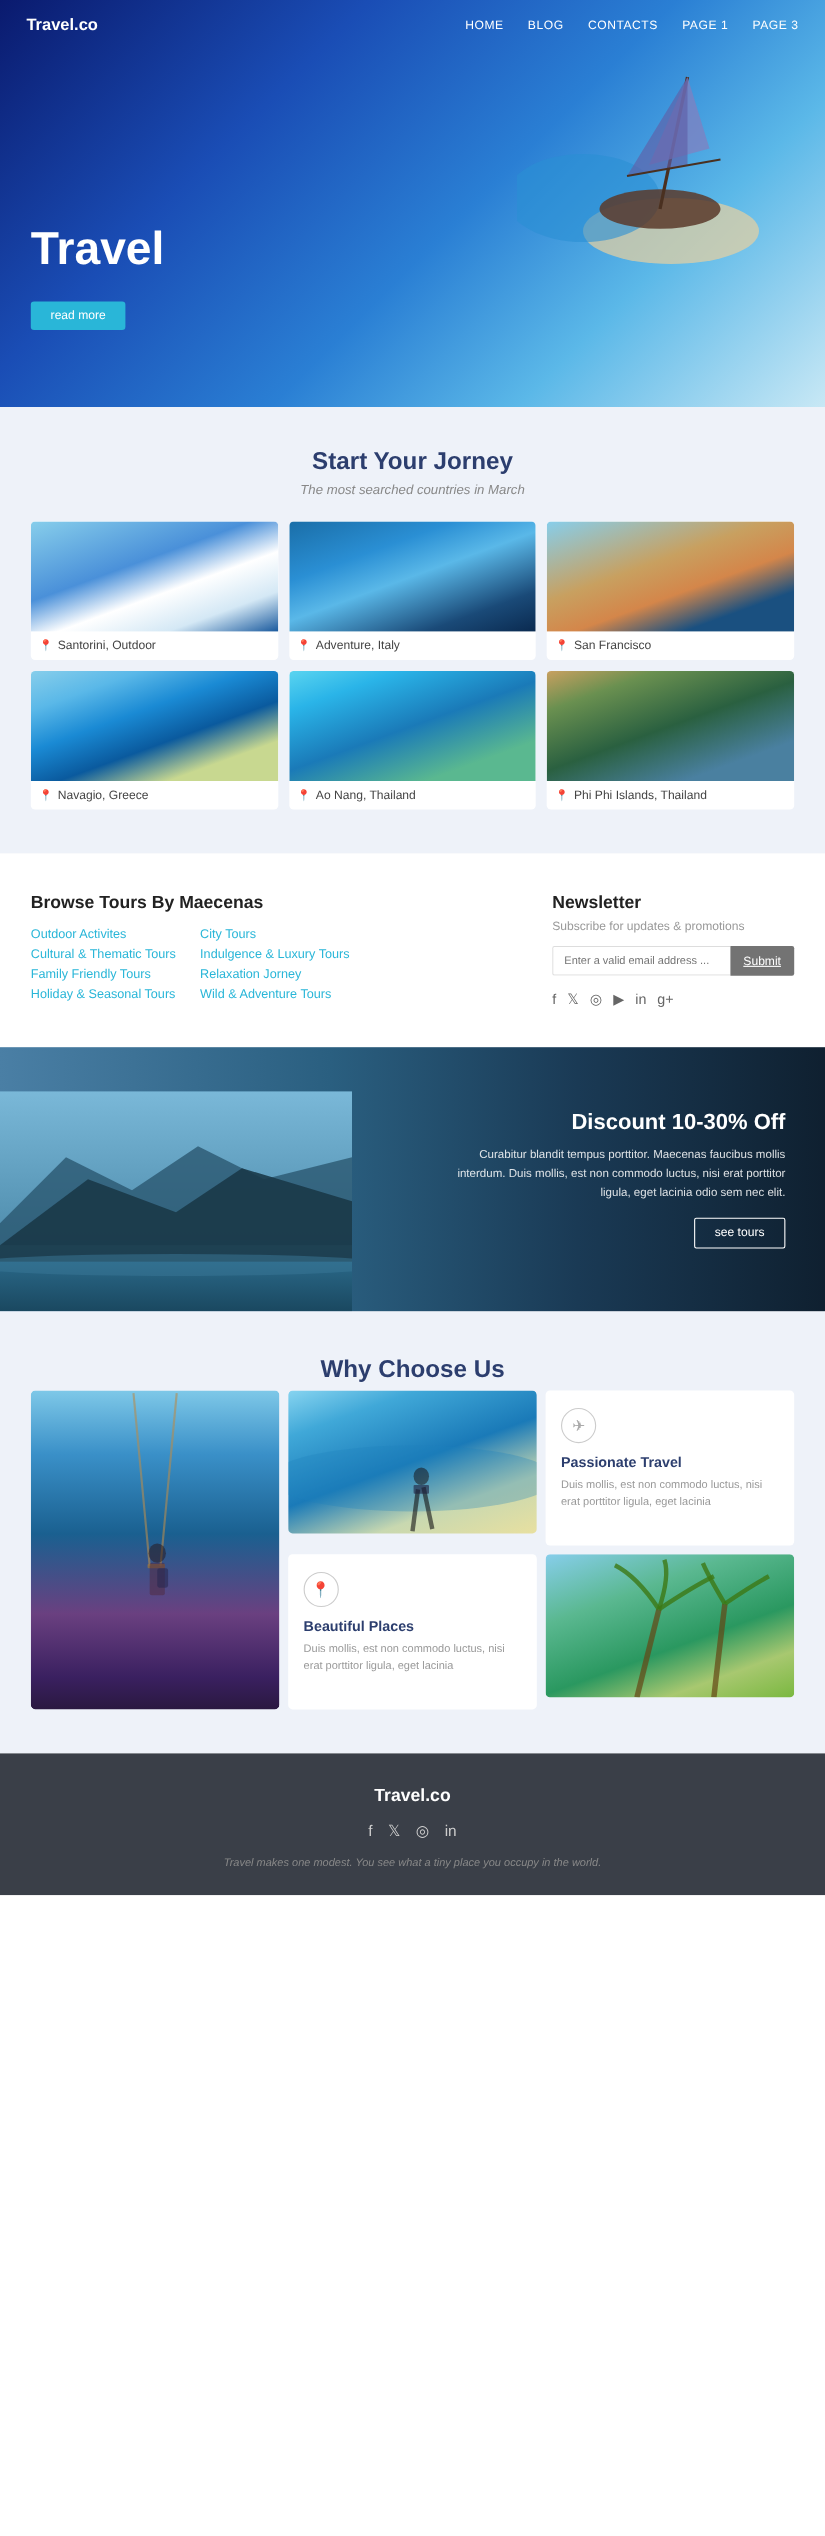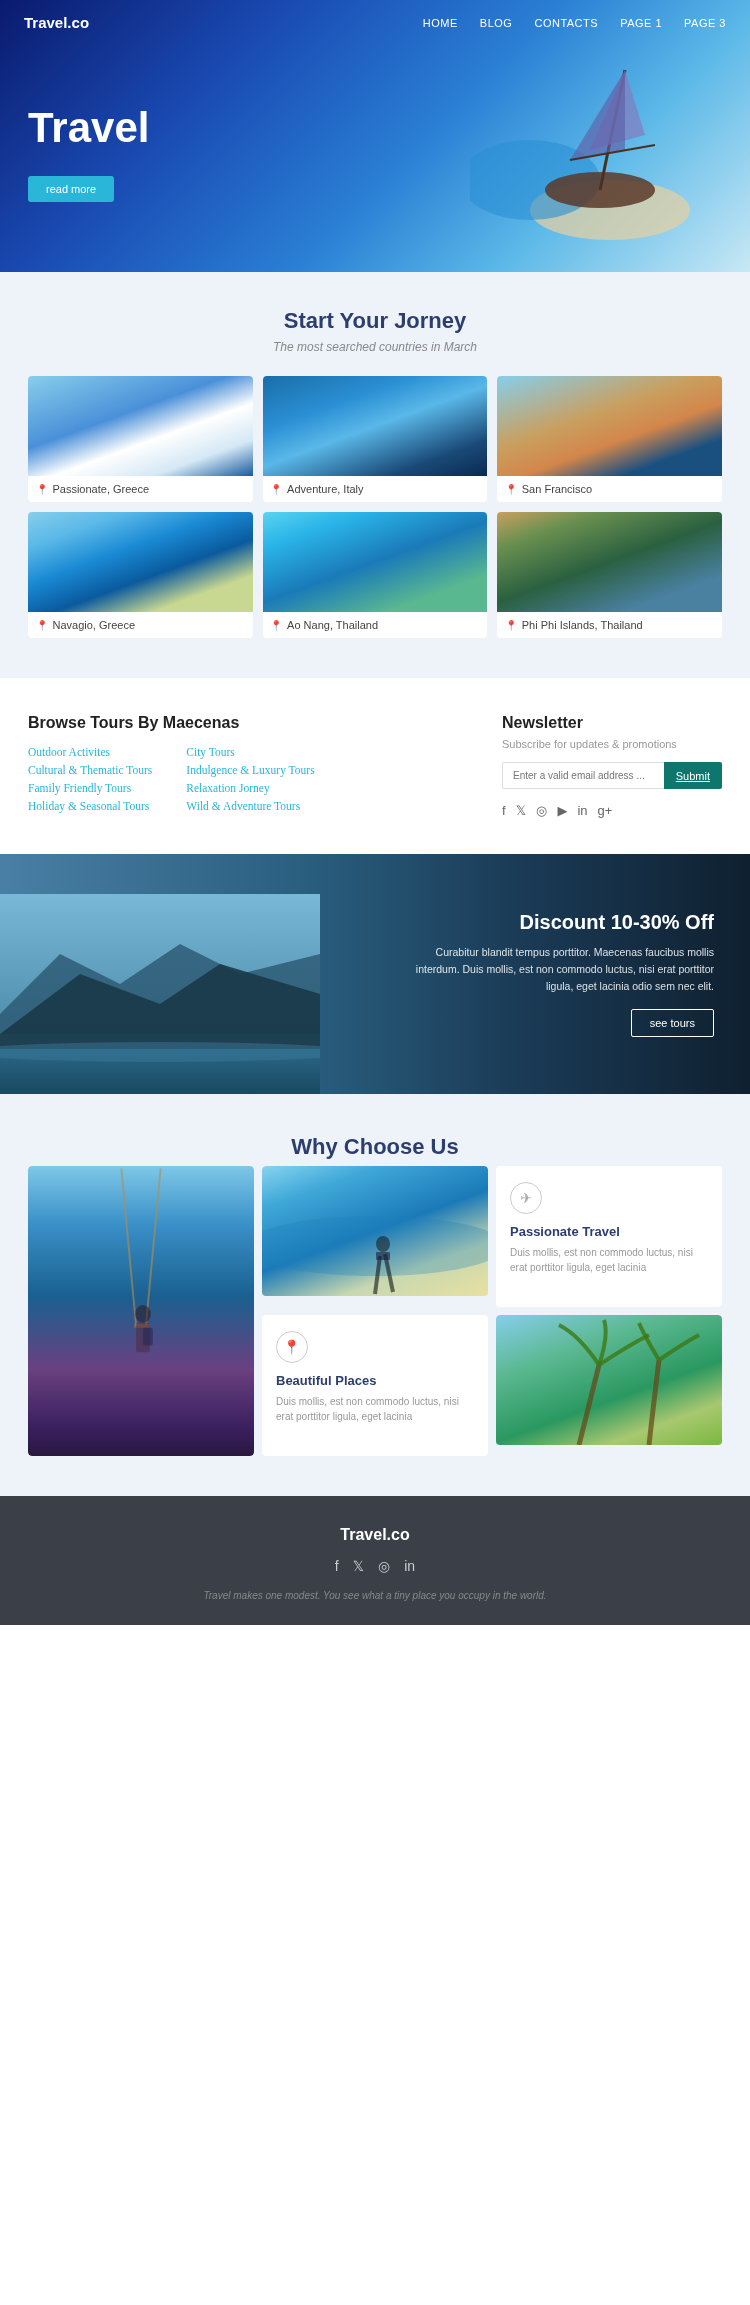--- a/index.html
+++ b/index.html
@@ -15,21 +15,21 @@
       padding: 14px 24px;
       z-index: 10;
     }
     .nav-logo { color: #fff; font-size: 15px; font-weight: bold; }
     .nav-links { display: flex; gap: 22px; }
     .nav-links a { color: #fff; font-size: 11px; text-decoration: none; letter-spacing: 0.5px; }
 
     
     .hero {
       position: relative;
-      height: 272px;
+      height: 370px;
       background: linear-gradient(135deg, #0a1a6e 0%, #1a4db5 30%, #2a7fd4 55%, #5bb8e8 75%, #c8e8f5 100%);
       overflow: hidden;
     }
     .hero-boat {
       position: absolute;
       right: 60px; top: 40px;
       width: 220px; height: 200px;
     }
     .hero-boat svg { width: 100%; height: 100%; }
     .hero-content {
@@ -87,39 +87,39 @@
     
     .browse-section {
       display: flex;
       padding: 36px 28px 36px;
       background: #fff;
       gap: 30px;
     }
     .browse-left { flex: 1; }
     .browse-right { width: 220px; }
     .browse-left h3 { font-size: 16px; font-weight: bold; color: #222; margin-bottom: 14px; }
-    .browse-cols { display: flex; gap: 34px; font-family: Liberation Serif, serif; }
+    .browse-cols { display: flex; gap: 22px; }
     .browse-col { display: flex; flex-direction: column; gap: 6px; }
     .browse-col a { font-size: 11.5px; color: #29b6d8; text-decoration: none; }
     .browse-right h3 { font-size: 16px; font-weight: bold; color: #222; margin-bottom: 6px; }
     .browse-right p { font-size: 11px; color: #999; margin-bottom: 12px; }
     .newsletter-form { display: flex; gap: 0; margin-bottom: 14px; }
     .newsletter-input {
       flex: 1;
       padding: 7px 10px;
       font-size: 10px;
       border: 1px solid #ddd;
       border-right: none;
       border-radius: 2px 0 0 2px;
       outline: none;
       color: #aaa;
     }
     .newsletter-btn {
       padding: 7px 12px;
-      background: #0f766e;
+      background: #737373;
       color: #fff;
       font-size: 11px;
       border: none;
       border-radius: 0 2px 2px 0;
       cursor: pointer;
       text-decoration: underline;
     }
     .social-icons { display: flex; gap: 10px; align-items: center; }
     .social-icons span { font-size: 13px; color: #666; cursor: pointer; }
 
@@ -280,21 +280,21 @@
 
 <section class="destinations">
   <h2>Start Your Jorney</h2>
   <p class="subtitle">The most searched countries in March</p>
   <div class="grid">
 
     <div class="dest-card">
       <div class="dest-img-placeholder img-santorini"></div>
       <div class="dest-label">
         <span class="pin-icon">📍</span>
-        <span>Passionate, Greece</span>
+        <span>Santorini, Outdoor</span>
       </div>
     </div>
 
     <div class="dest-card">
       <div class="dest-img-placeholder img-vernazza"></div>
       <div class="dest-label">
         <span class="pin-icon">📍</span>
         <span>Adventure, Italy</span>
       </div>
     </div>

